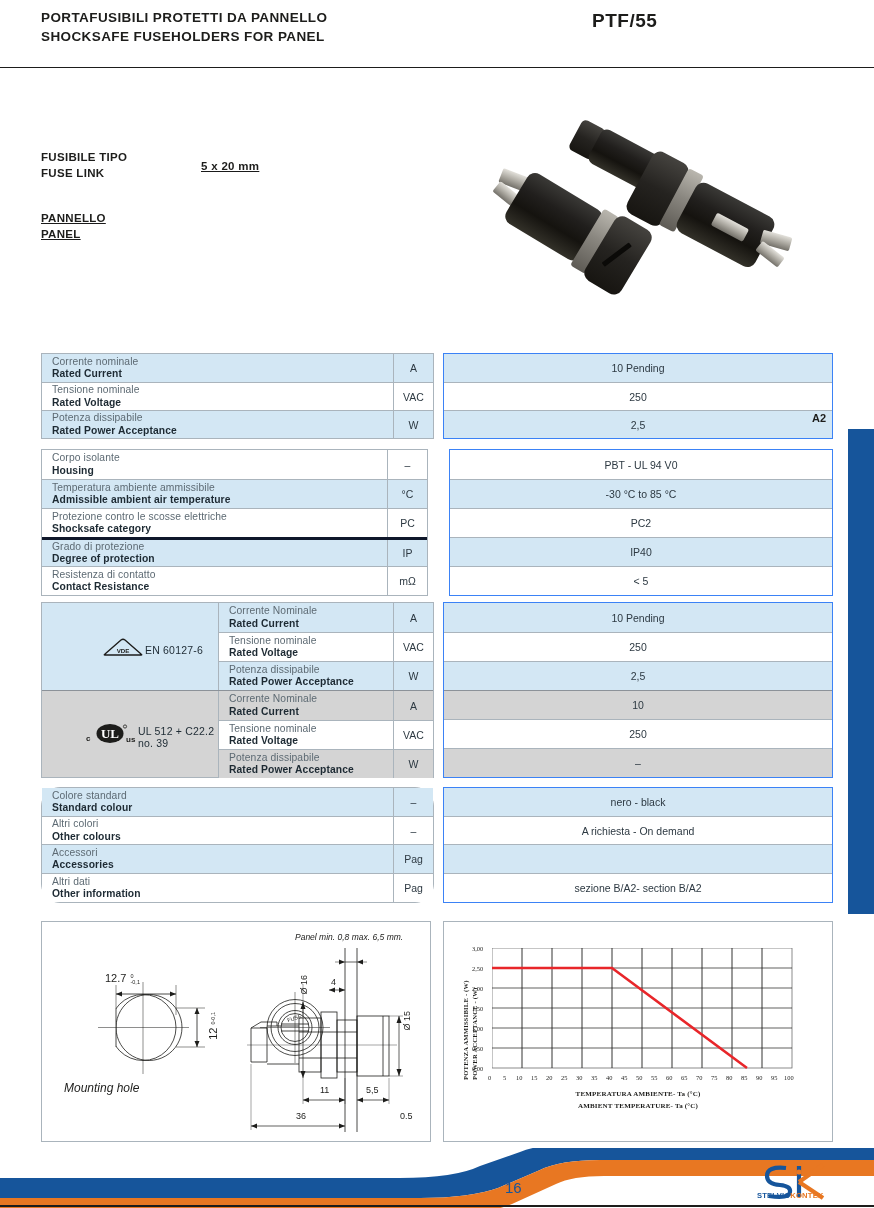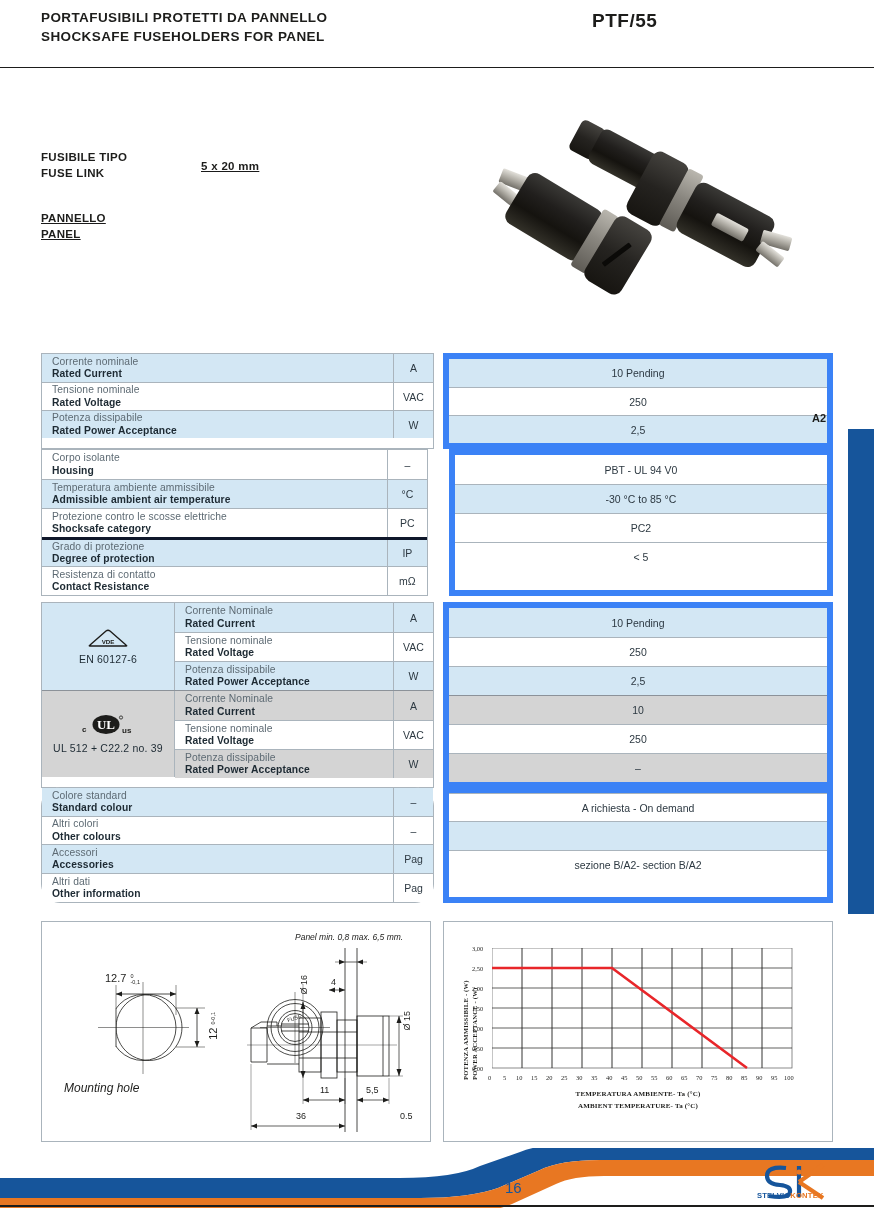--- a/index.html
+++ b/index.html
@@ -54,21 +54,21 @@
     position: absolute; border-radius: 2px;
     background: linear-gradient(to bottom, #e3e1db 0%, #a8a59d 55%, #74716a 100%);
   }
   .fh .slot {
     position: absolute; background: #0b0a08; border-radius: 1px;
   }
 
   
   .tbl { position: absolute; display: flex; }
   .tbl .left  { border: 1px solid #aab4bc; background:#fff; }
-  .tbl .right { border: 6px solid #3b82f6; background:#fff; margin-left: 9px; }
+  .tbl .right { border: 1px solid #3b82f6; background:#fff; margin-left: 9px; }
   .row { display: flex; align-items: stretch; }
   .row .desc {
     flex: 1 1 auto; padding: 4px 0 4px 10px;
     display: flex; flex-direction: column; justify-content: center;
   }
   .row .desc .it {
     font-size: 10.3px; color: #5d6a73; line-height: 12.5px; letter-spacing: 0.1px;
   }
   .row .desc .en {
     font-size: 10.3px; color: #1d2a33; font-weight: bold; line-height: 12.5px; letter-spacing: 0.1px;
@@ -84,21 +84,21 @@
     font-size: 10.5px; color: #2d3942; width: 100%;
   }
   .b-blue { background: #d3e7f4; }
   .b-white { background: #ffffff; }
   .b-grey { background: #d4d4d4; }
 
   
   .certcol {
     width: 133px; flex: 0 0 133px;
     border-right: 1px solid #aab4bc;
-    display: flex; flex-direction: column; align-items: center; justify-content: center;
+    display: flex; flex-direction: row; align-items: center; justify-content: center; margin-left: 44px;
   }
   .certcol .cert-name {
     font-size: 10.5px; color: #1d2a33; margin-top: 6px; letter-spacing: 0.2px;
   }
   .vde-wrap { position: relative; width: 44px; height: 19px; }
   .vde-tri {
     position: absolute; left: 0; top: 0; width: 44px; height: 19px;
   }
   .ul-wrap { position: relative; width: 52px; height: 22px; display:flex; align-items:center; }
 
@@ -292,20 +292,23 @@
   </div>
   <div class="right" style="width:390px;margin-left:21px;">
     <div class="row b-white" style="height:29px;">
       <div class="val">PBT - UL 94 V0</div>
       </div>
     <div class="row b-blue" style="height:29px; border-top:1px solid #aab4bc;">
       <div class="val">-30 °C to 85 °C</div>
       </div>
     <div class="row b-white" style="height:29px; border-top:1px solid #aab4bc;">
       <div class="val">PC2</div>
+      </div>
+    <div class="row b-blue" style="height:29px; border-top:1px solid #aab4bc;">
+      <div class="val">IP40</div>
       </div>
     <div class="row b-white" style="height:29px; border-top:1px solid #aab4bc;">
       <div class="val">&lt; 5</div>
       </div>
   </div>
 </div>
 
 <div class="tbl" style="left:41px; top:602px; width:792px;">
   <div class="left" style="width:393px;">
 
@@ -430,20 +433,23 @@
     </div>
     <div class="row b-white" style="height:29px; border-top:1px solid #aab4bc;">
       <div class="desc">
         <div class="it">Altri dati</div>
         <div class="en">Other information</div>
       </div>
       <div class="unit">Pag</div>
     </div>
   </div>
   <div class="right" style="width:390px;">
+    <div class="row b-blue" style="height:28px;">
+      <div class="val">nero - black</div>
+      </div>
     <div class="row b-white" style="height:28px; border-top:1px solid #aab4bc;">
       <div class="val">A richiesta - On demand</div>
       </div>
     <div class="row b-blue" style="height:29px; border-top:1px solid #aab4bc;">
       <div class="val"></div>
       </div>
     <div class="row b-white" style="height:29px; border-top:1px solid #aab4bc;">
       <div class="val">sezione B/A2- section B/A2</div>
       </div>
   </div>

